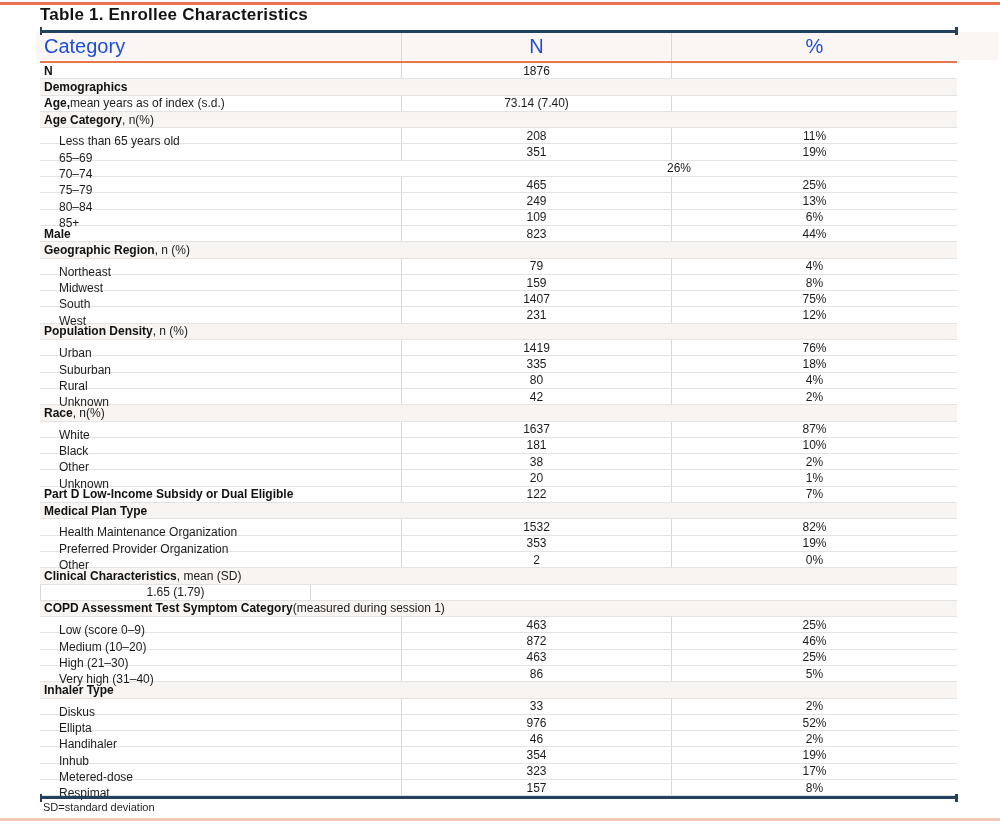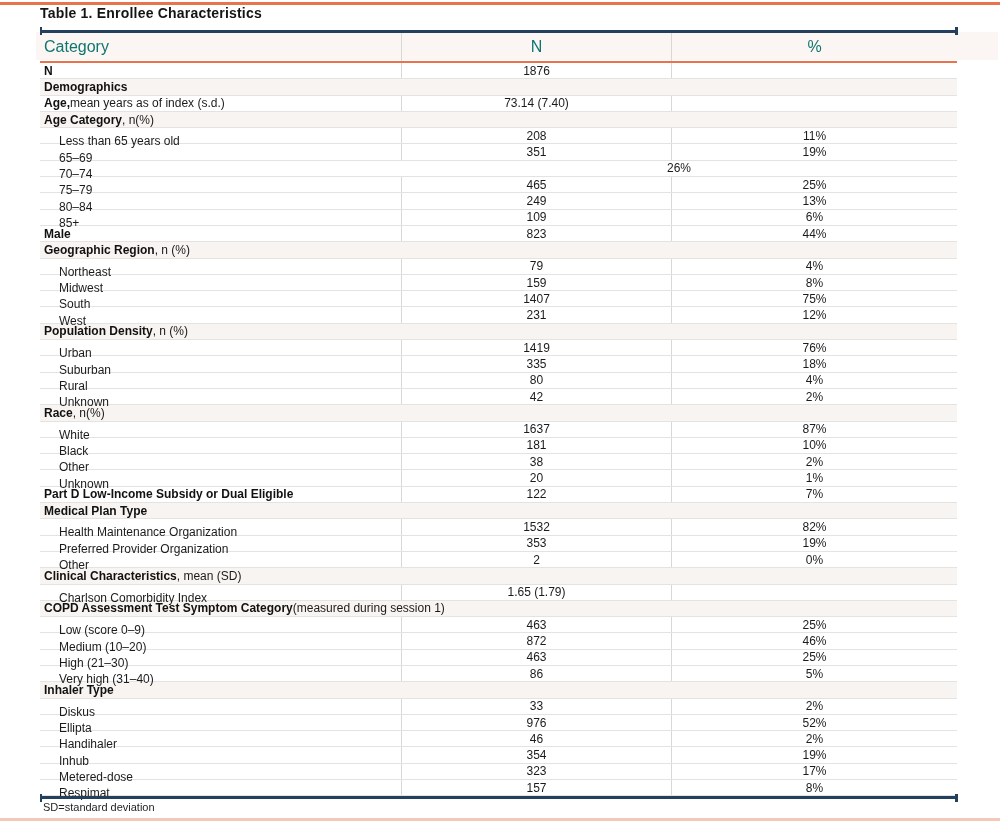--- a/index.html
+++ b/index.html
@@ -11,30 +11,30 @@
     --grid:#E4E3E2;
     --vdiv:#D8D8D8;
     --text:#1B1B1B;
   }
   html,body{margin:0;padding:0;background:#ffffff;}
   .page{
     position:relative;width:1000px;height:824px;background:#ffffff;
     font-family:"Liberation Sans", sans-serif;color:var(--text);overflow:hidden;
   }
   .top-rule{position:absolute;left:0;top:2px;width:1000px;height:3px;background:var(--orange);}
-  .page-title{position:absolute;left:40px;top:5px;font-size:14px;font-weight:bold;color:#141414;letter-spacing:.2px;}
+  .page-title{position:absolute;left:40px;top:5px;font-size:17px;font-weight:bold;color:#141414;letter-spacing:.2px;}
   .header-strip{position:absolute;left:36px;top:32px;width:962px;height:28px;background:var(--header-bg);}
   .tablewrap{position:absolute;left:40px;top:30px;width:917px;}
   .navy-rule{position:relative;height:2.5px;background:var(--navy);}
   .navy-rule::before,.navy-rule::after{
     content:"";position:absolute;top:-2.75px;width:2.5px;height:8px;background:var(--navy);
   }
   .navy-rule::before{left:-0.5px;}
   .navy-rule::after{right:-0.5px;}
-  .thead{display:flex;height:28px;font-size:16px;color:#0f766e;}
+  .thead{display:flex;height:28px;font-size:20px;color:#1d4ed8;}
   .th-cat{width:361px;padding-left:4px;box-sizing:border-box;display:flex;align-items:center;}
   .th-n{width:271px;box-sizing:border-box;border-left:1px solid var(--vdiv);border-right:1px solid var(--vdiv);
         display:flex;align-items:center;justify-content:center;}
   .th-pct{flex:1;display:flex;align-items:center;justify-content:center;}
   .orange-rule{height:2.5px;background:var(--orange);}
   .row{display:flex;height:16.3px;box-sizing:border-box;border-bottom:1px solid var(--grid);
        font-size:12px;line-height:14px;color:var(--text);background:#ffffff;}
   .row.section{background:var(--section-bg);}
   .cell{display:flex;align-items:center;box-sizing:border-box;}
   .cat{width:361px;padding-left:4px;white-space:nowrap;overflow:visible;}
@@ -274,23 +274,20 @@
           <div class="cell ncol">2</div>
           <div class="cell pct">0%</div>
         </div>
         <div class="row section">
           <div class="cell cat">
             <span class="lb">Clinical Characteristics</span>
             <span class="lr">, mean (SD)</span>
           </div>
         </div>
         <div class="row">
-          <div class="cell cat indent">
-            <span class="lr">Charlson Comorbidity Index</span>
-          </div>
           <div class="cell ncol">1.65 (1.79)</div>
           <div class="cell pct"></div>
         </div>
         <div class="row section">
           <div class="cell cat">
             <span class="lb">COPD Assessment Test Symptom Category</span>
             <span class="lr"> (measured during session 1)</span>
           </div>
         </div>
         <div class="row">

